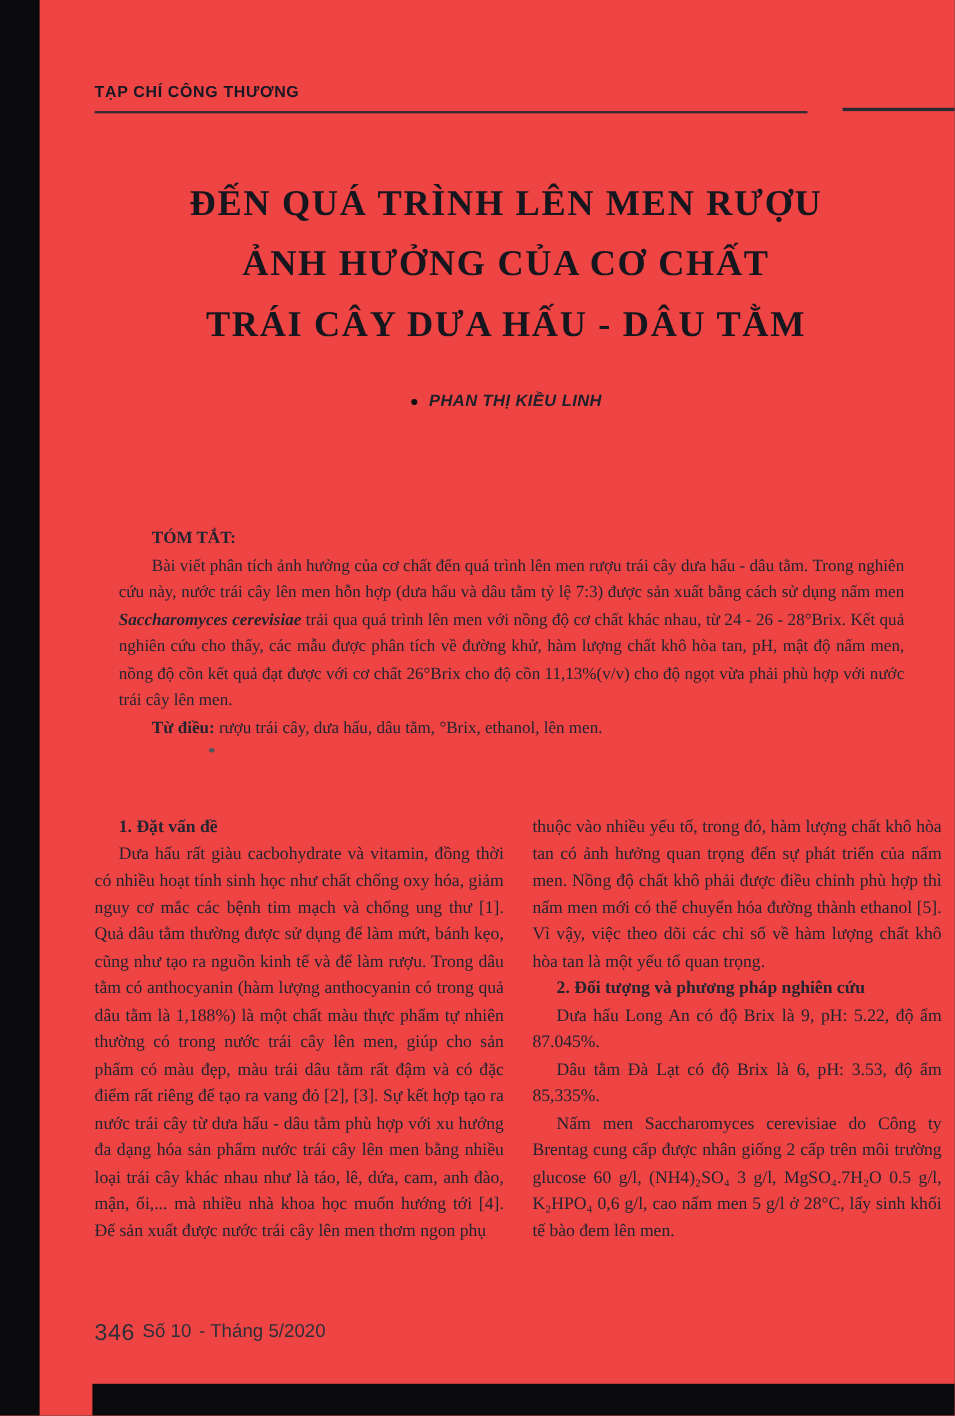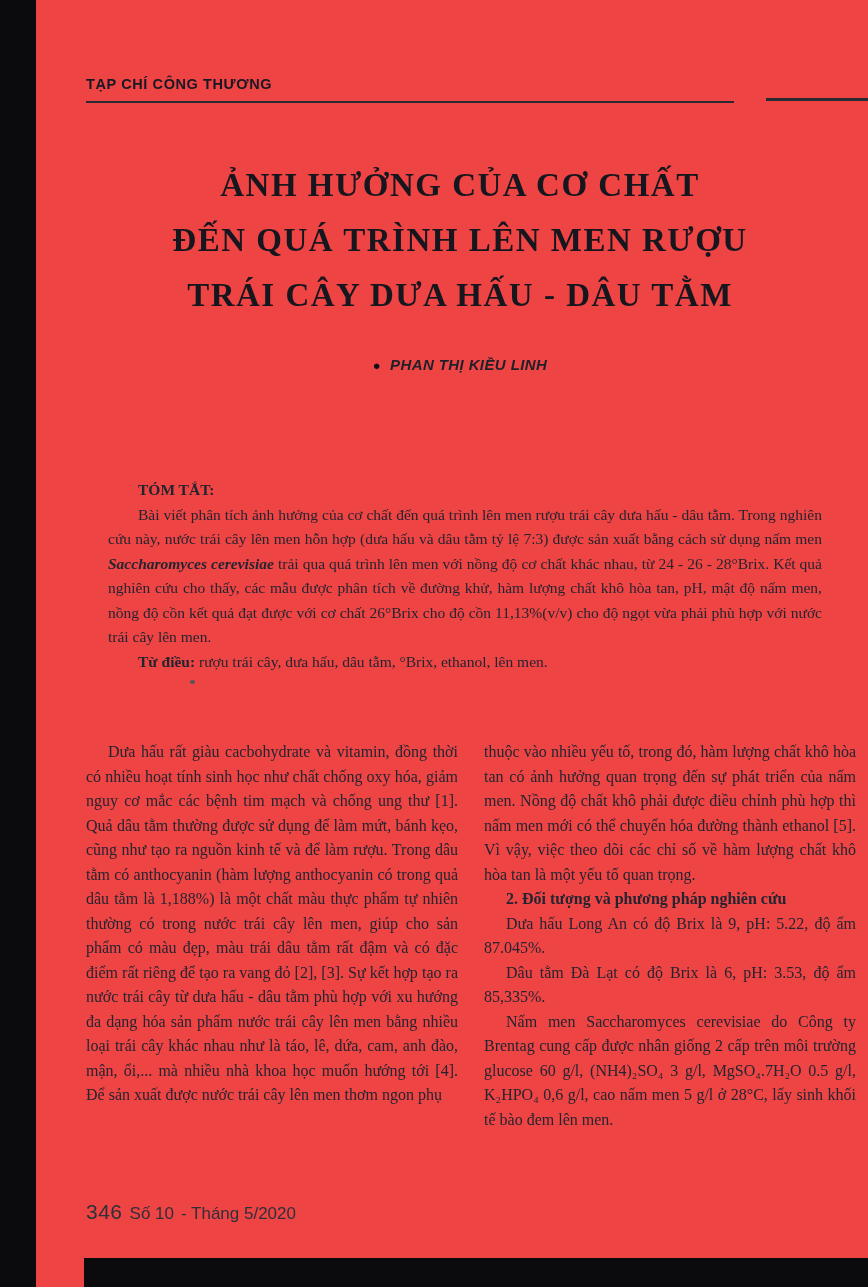--- a/index.html
+++ b/index.html
@@ -58,57 +58,58 @@
     display:flex; gap:26px;
     font-size:16px; line-height:24.5px; text-align:justify; color:#242430;
   }
   .col { width:372px; }
   .h-sec { font-weight:bold; text-indent:22px; }
   .h-sub { font-weight:bold; font-style:italic; text-indent:22px; }
   .p-ind { text-indent:22px; }
   .footer {
     position:absolute; left:86px; top:1200px;
     font-family:"Liberation Sans", sans-serif; color:#2f2f3a; font-size:17px;
-    display:flex; align-items:flex-end; gap:7px;
+    display:flex; align-items:flex-start; gap:7px;
   }
   .page-num { font-size:21px; letter-spacing:0.5px; }
   .issue { font-weight:normal; }
 </style>
 </head>
 <body>
 
 <div class="scan-page">
 
   <div class="edge-left"></div>
   <div class="edge-bottom"></div>
 
   <div class="journal-header">TẠP CHÍ CÔNG THƯƠNG</div>
   <div class="rule-main"></div>
   <div class="rule-right"></div>
 
   <div class="title-block">
+    <div>ĐẾN QUÁ TRÌNH LÊN MEN RƯỢU</div>
     <div>ẢNH HƯỞNG CỦA CƠ CHẤT</div>
-    <div>ĐẾN QUÁ TRÌNH LÊN MEN RƯỢU</div>
     <div>TRÁI CÂY DƯA HẤU - DÂU TẰM</div>
   </div>
 
   <div class="author-line">
     <span class="author-bullet">●</span><span>PHAN THỊ KIỀU LINH</span>
   </div>
 
   <div class="abstract">
     <div class="abstract-heading">TÓM TẮT:</div>
     <p class="indent"><span>Bài viết phân tích ảnh hưởng của cơ chất đến quá trình lên men rượu trái cây dưa hấu - dâu tằm. Trong nghiên cứu này, nước trái cây lên men hỗn hợp (dưa hấu và dâu tằm tỷ lệ 7:3) được sản xuất bằng cách sử dụng nấm men </span><span class="species">Saccharomyces cerevisiae</span><span> trải qua quá trình lên men với nồng độ cơ chất khác nhau, từ 24 - 26 - 28°Brix. Kết quả nghiên cứu cho thấy, các mẫu được phân tích về đường khử, hàm lượng chất khô hòa tan, pH, mật độ nấm men, nồng độ cồn kết quả đạt được với cơ chất 26°Brix cho độ cồn 11,13%(v/v) cho độ ngọt vừa phải phù hợp với nước trái cây lên men.</span></p>
     <p class="indent"><span class="bold">Từ điều:</span><span> rượu trái cây, dưa hấu, dâu tằm, °Brix, ethanol, lên men.</span></p>
   </div>
 
   <div class="artifact-dot"></div>
 
   <div class="columns">
     <div class="col">
+      <div class="h-sec">1. Đặt vấn đề</div>
       <p class="p-ind">Dưa hấu rất giàu cacbohydrate và vitamin, đồng thời có nhiều hoạt tính sinh học như chất chống oxy hóa, giảm nguy cơ mắc các bệnh tim mạch và chống ung thư [1]. Quả dâu tằm thường được sử dụng để làm mứt, bánh kẹo, cũng như tạo ra nguồn kinh tế và để làm rượu. Trong dâu tằm có anthocyanin (hàm lượng anthocyanin có trong quả dâu tằm là 1,188%) là một chất màu thực phẩm tự nhiên thường có trong nước trái cây lên men, giúp cho sản phẩm có màu đẹp, màu trái dâu tằm rất đậm và có đặc điểm rất riêng để tạo ra vang đỏ [2], [3]. Sự kết hợp tạo ra nước trái cây từ dưa hấu - dâu tằm phù hợp với xu hướng đa dạng hóa sản phẩm nước trái cây lên men bằng nhiều loại trái cây khác nhau như là táo, lê, dứa, cam, anh đào, mận, ổi,... mà nhiều nhà khoa học muốn hướng tới [4]. Để sản xuất được nước trái cây lên men thơm ngon phụ</p>
     </div>
     <div class="col">
       <p>thuộc vào nhiều yếu tố, trong đó, hàm lượng chất khô hòa tan có ảnh hưởng quan trọng đến sự phát triển của nấm men. Nồng độ chất khô phải được điều chỉnh phù hợp thì nấm men mới có thể chuyển hóa đường thành ethanol [5]. Vì vậy, việc theo dõi các chỉ số về hàm lượng chất khô hòa tan là một yếu tố quan trọng.</p>
       <div class="h-sec">2. Đối tượng và phương pháp nghiên cứu</div>
       <p class="p-ind">Dưa hấu Long An có độ Brix là 9, pH: 5.22, độ ẩm 87.045%.</p>
       <p class="p-ind">Dâu tằm Đà Lạt có độ Brix là 6, pH: 3.53, độ ẩm 85,335%.</p>
       <p class="p-ind">Nấm men Saccharomyces cerevisiae do Công ty Brentag cung cấp được nhân giống 2 cấp trên môi trường glucose 60 g/l, (NH4)₂SO₄ 3 g/l, MgSO₄.7H₂O 0.5 g/l, K₂HPO₄ 0,6 g/l, cao nấm men 5 g/l ở 28°C, lấy sinh khối tế bào đem lên men.</p>
     </div>
   </div>

